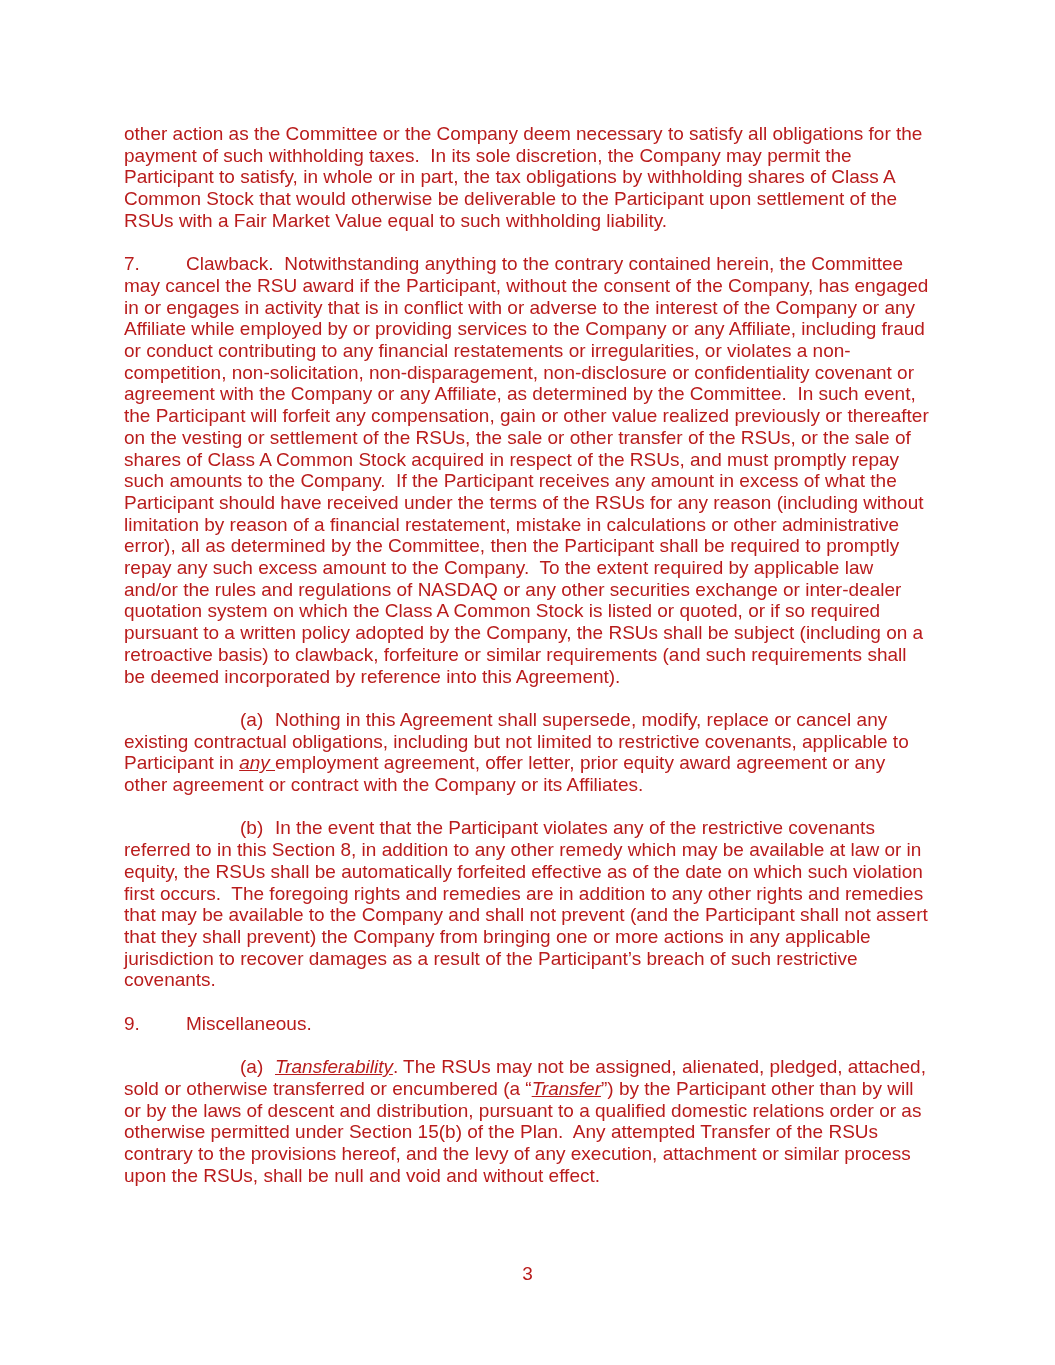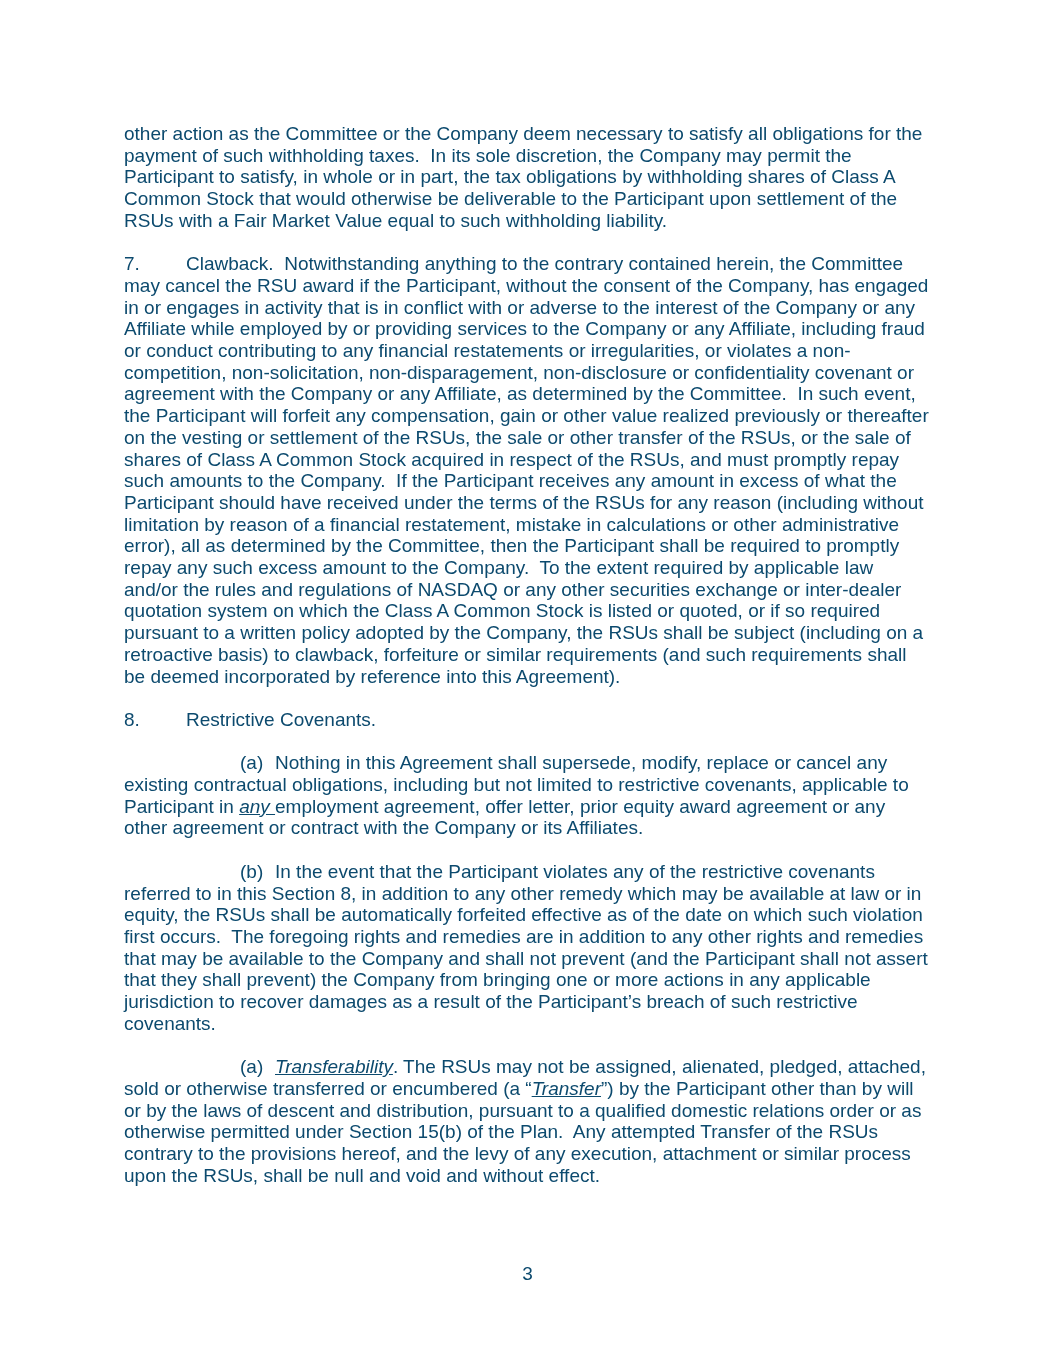--- a/index.html
+++ b/index.html
@@ -5,21 +5,21 @@
   html, body {
     margin: 0;
     padding: 0;
     background: #ffffff;
   }
   .page {
     position: relative;
     width: 1055px;
     height: 1365px;
     background: #ffffff;
-    color: #0c4a6e;
+    color: #b91c1c;
     font-family: "Liberation Sans", sans-serif;
     font-size: 19px;
     line-height: 21.7px;
     overflow: hidden;
   }
   .content {
     position: absolute;
     left: 124px;
     top: 123px;
     width: 807px;
@@ -47,19 +47,19 @@
     text-align: center;
   }
 </style>
 </head>
 <body>
 
 <div class="page">
   <div class="content" id="doc-body">
       <p class="para"><span>other action as the Committee or the Company deem necessary to satisfy all obligations for the payment of such withholding taxes.  In its sole discretion, the Company may permit the Participant to satisfy, in whole or in part, the tax obligations by withholding shares of Class A Common Stock that would otherwise be deliverable to the Participant upon settlement of the RSUs with a Fair Market Value equal to such withholding liability.</span></p>
       <p class="para"><span class="label w-section">7.</span><span>Clawback.  Notwithstanding anything to the contrary contained herein, the Committee may cancel the RSU award if the Participant, without the consent of the Company, has engaged in or engages in activity that is in conflict with or adverse to the interest of the Company or any Affiliate while employed by or providing services to the Company or any Affiliate, including fraud or conduct contributing to any financial restatements or irregularities, or violates a non-competition, non-solicitation, non-disparagement, non-disclosure or confidentiality covenant or agreement with the Company or any Affiliate, as determined by the Committee.  In such event, the Participant will forfeit any compensation, gain or other value realized previously or thereafter on the vesting or settlement of the RSUs, the sale or other transfer of the RSUs, or the sale of shares of Class A Common Stock acquired in respect of the RSUs, and must promptly repay such amounts to the Company.  If the Participant receives any amount in excess of what the Participant should have received under the terms of the RSUs for any reason (including without limitation by reason of a financial restatement, mistake in calculations or other administrative error), all as determined by the Committee, then the Participant shall be required to promptly repay any such excess amount to the Company.  To the extent required by applicable law and/or the rules and regulations of NASDAQ or any other securities exchange or inter-dealer quotation system on which the Class A Common Stock is listed or quoted, or if so required pursuant to a written policy adopted by the Company, the RSUs shall be subject (including on a retroactive basis) to clawback, forfeiture or similar requirements (and such requirements shall be deemed incorporated by reference into this Agreement).</span></p>
-      <p class="para"><span class="label w-section">8.</span><span>Restrictive Covenants.</span></p>
       <p class="para sub"><span class="label w-sub">(a)</span><span>Nothing in this Agreement shall supersede, modify, replace or cancel any existing contractual obligations, including but not limited to restrictive covenants, applicable to Participant in </span><span class="u">any </span><span>employment agreement, offer letter, prior equity award agreement or any other agreement or contract with the Company or its Affiliates.</span></p>
       <p class="para sub"><span class="label w-sub">(b)</span><span>In the event that the Participant violates any of the restrictive covenants referred to in this Section 8, in addition to any other remedy which may be available at law or in equity, the RSUs shall be automatically forfeited effective as of the date on which such violation first occurs.  The foregoing rights and remedies are in addition to any other rights and remedies that may be available to the Company and shall not prevent (and the Participant shall not assert that they shall prevent) the Company from bringing one or more actions in any applicable jurisdiction to recover damages as a result of the Participant’s breach of such restrictive covenants.</span></p>
+      <p class="para"><span class="label w-section">9.</span><span>Miscellaneous.</span></p>
       <p class="para sub"><span class="label w-sub">(a)</span><span class="u">Transferability</span><span>. The RSUs may not be assigned, alienated, pledged, attached, sold or otherwise transferred or encumbered (a “</span><span class="u">Transfer</span><span>”) by the Participant other than by will or by the laws of descent and distribution, pursuant to a qualified domestic relations order or as otherwise permitted under Section 15(b) of the Plan.  Any attempted Transfer of the RSUs contrary to the provisions hereof, and the levy of any execution, attachment or similar process upon the RSUs, shall be null and void and without effect.</span></p>
     </div>
   <div class="footer">3</div>
 </div>
 
 </body></html>

